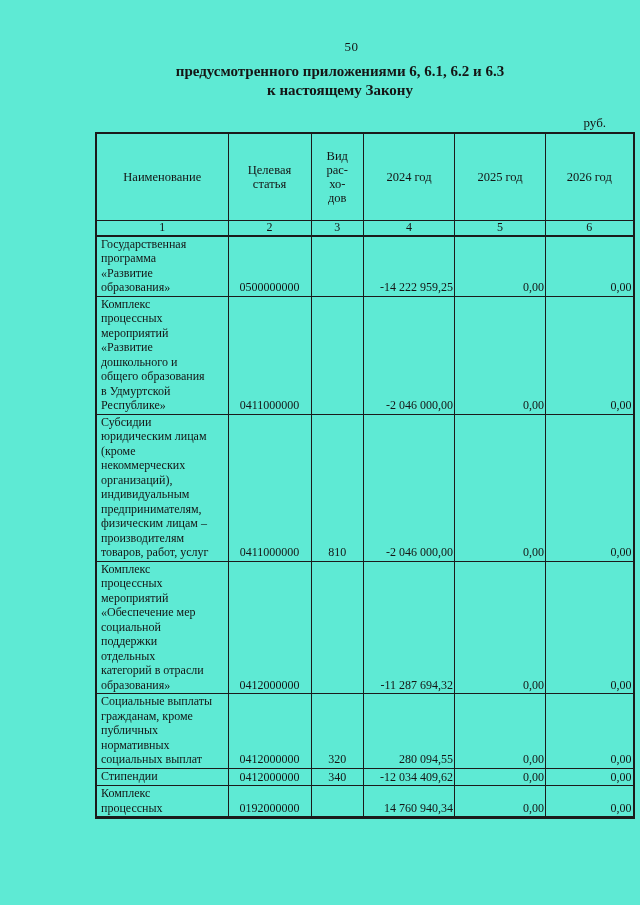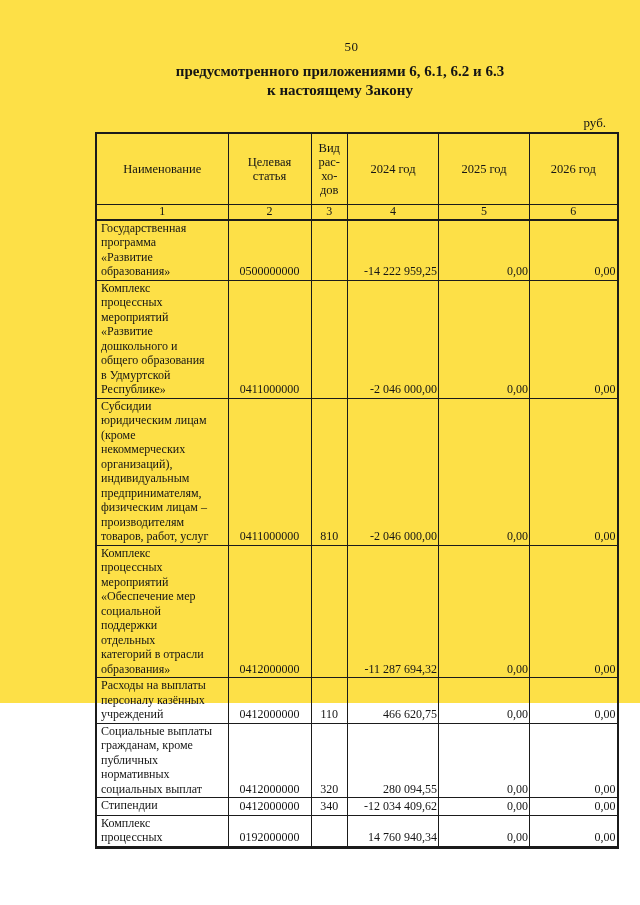--- a/index.html
+++ b/index.html
@@ -2,21 +2,21 @@
 <html><head>
 <meta charset="utf-8">
 <style>
   * { margin: 0; padding: 0; box-sizing: border-box; }
   html, body { width: 640px; height: 905px; background: #ffffff; overflow: hidden; }
   body {
     font-family: "Liberation Serif", "DejaVu Serif", serif;
     color: #151515;
     -webkit-font-smoothing: antialiased;
   }
-  .page { width: 640px; height: 703px; position: relative; background: #fde047; }
+  .page { width: 640px; height: 905px; position: relative; background: #5eead4; }
 
   .page-number {
     position: absolute; top: 39px; left: 0; width: 703px;
     text-align: center; font-size: 13px; letter-spacing: 0.5px;
   }
   .doc-title {
     position: absolute; top: 62px; left: 0; width: 640px;
     text-align: center; font-weight: bold; font-size: 15px; line-height: 19px; margin-left: 20px;
   }
   .currency-note {
@@ -30,21 +30,21 @@
     font-size: 12px;
   }
   table.budget, table.budget td, table.budget th {
     border: 1px solid #1b1b1b;
   }
   table.budget { border-width: 2px; border-bottom-width: 3px; }
 
   th {
     font-weight: normal; text-align: center; vertical-align: middle;
     line-height: 14px; font-size: 12.5px; height: 59px;
-    white-space: pre-line; padding: 7px;
+    white-space: pre-line; padding: 15px;
   }
   tr.col-nums td {
     text-align: center; vertical-align: middle; height: 15px;
     line-height: 13px; border-bottom-width: 2px; font-size: 12px;
   }
 
   td { line-height: 14.5px; }
   td.name {
     vertical-align: top; text-align: left;
     padding: 0 2px 1px 4px; white-space: pre-line;
@@ -160,30 +160,20 @@
 отдельных
 категорий в отрасли
 образования»</td>
         <td class="code">0412000000</td>
         <td class="etype"></td>
         <td class="num">-11 287 694,32</td>
         <td class="num">0,00</td>
         <td class="num">0,00</td>
       </tr>
       <tr>
-        <td class="name">Расходы на выплаты
-персоналу казённых
-учреждений</td>
-        <td class="code">0412000000</td>
-        <td class="etype">110</td>
-        <td class="num">466 620,75</td>
-        <td class="num">0,00</td>
-        <td class="num">0,00</td>
-      </tr>
-      <tr>
         <td class="name">Социальные выплаты
 гражданам, кроме
 публичных
 нормативных
 социальных выплат</td>
         <td class="code">0412000000</td>
         <td class="etype">320</td>
         <td class="num">280 094,55</td>
         <td class="num">0,00</td>
         <td class="num">0,00</td>

